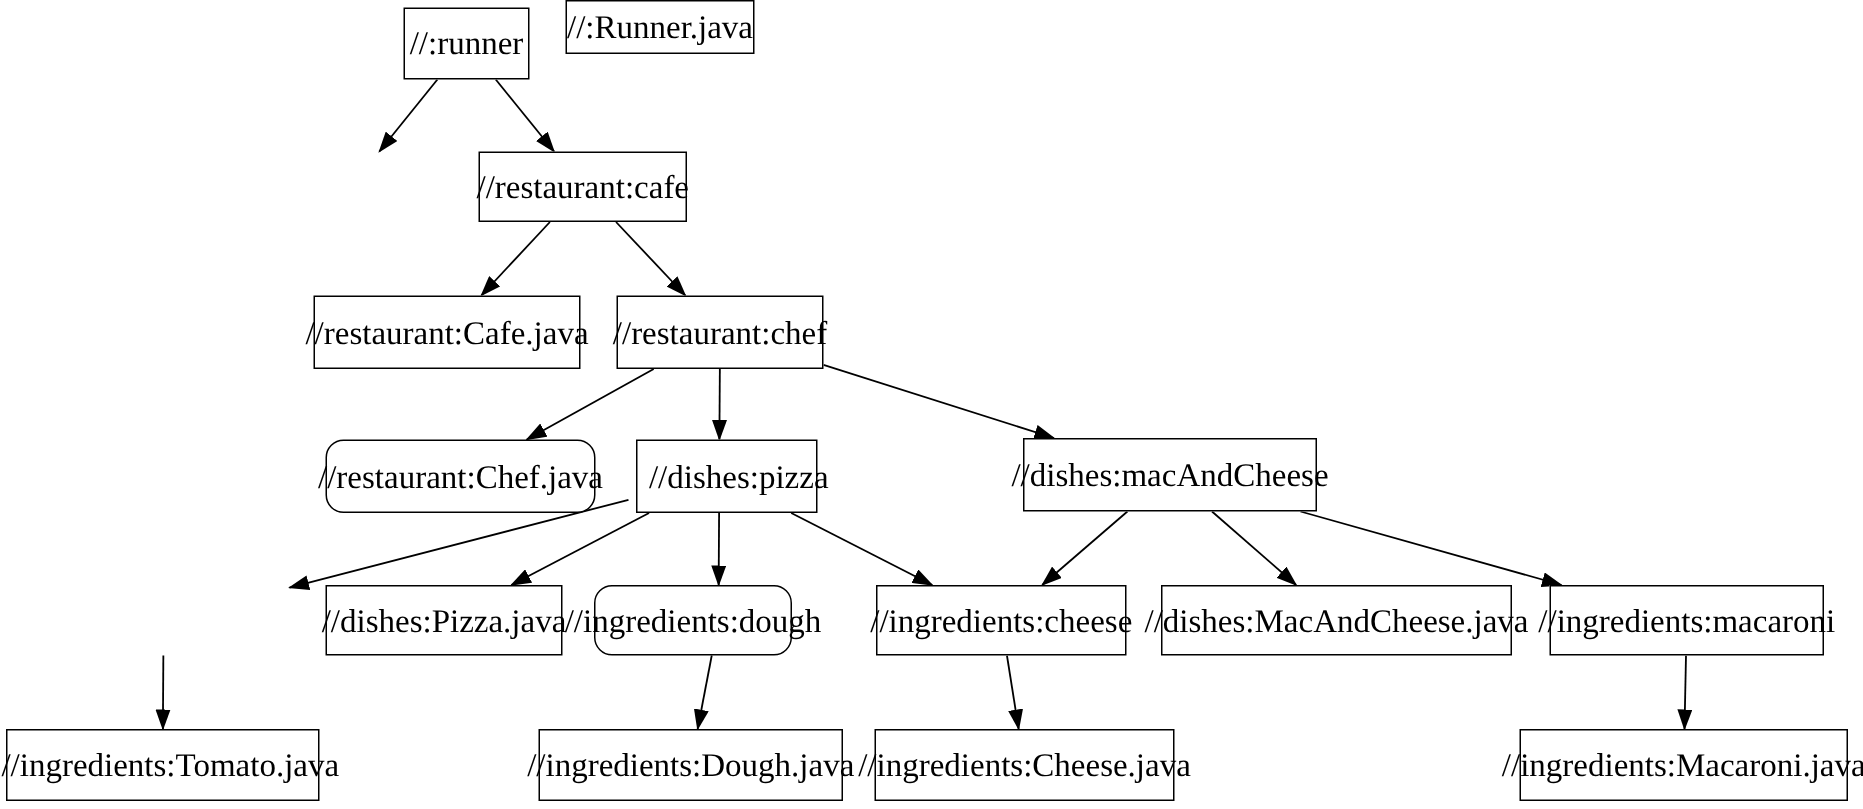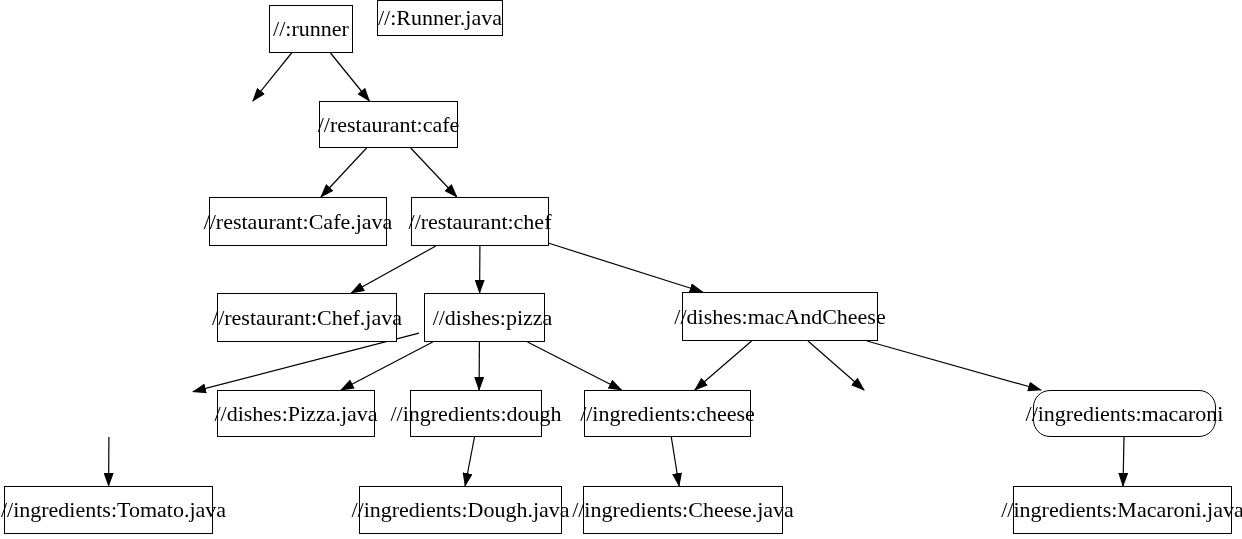--- a/index.html
+++ b/index.html
@@ -50,24 +50,25 @@
       <line class="edge" x1="474.5" y1="437.0" x2="465.1" y2="486.0" marker-end="url(#arrow)"></line>
       <line class="edge" x1="671.3" y1="437.0" x2="679.1" y2="486.0" marker-end="url(#arrow)"></line>
       <line class="edge" x1="1124.0" y1="437.0" x2="1123.0" y2="486.0" marker-end="url(#arrow)"></line>
     </svg>
 
 <div class="node" style="left: 269px; top: 5px; width: 84px; height: 48px;">//:runner</div>
     <div class="node" style="left: 377px; top: 0; width: 126px; height: 36px;">//:Runner.java</div>
     <div class="node" style="left: 319px; top: 101px; width: 139px; height: 47px;">//restaurant:cafe</div>
     <div class="node" style="left: 209px; top: 197px; width: 178px; height: 49px;">//restaurant:Cafe.java</div>
     <div class="node" style="left: 411px; top: 197px; width: 138px; height: 49px;">//restaurant:chef</div>
-    <div class="node" style="left: 217px; top: 293px; width: 180px; height: 49px;">//restaurant:Chef.java</div>
+    <div class="node" style="left: 217px; top: 293px; width: 180px; height: 49px; border-radius: 12px;">//restaurant:Chef.java</div>
     <div class="node" style="left: 424px; top: 293px; width: 121px; height: 49px; padding-left: 16px;">//dishes:pizza</div>
     <div class="node" style="left: 682px; top: 292px; width: 196px; height: 49px;">//dishes:macAndCheese</div>
     <div class="node" style="left: 217px; top: 390px; width: 158px; height: 47px;">//dishes:Pizza.java</div>
-    <div class="node" style="left: 410px; top: 390px; width: 132px; height: 47px;">//ingredients:dough</div>
+    <div class="node" style="left: 396px; top: 390px; width: 132px; height: 47px; border-radius: 12px;">//ingredients:dough</div>
     <div class="node" style="left: 584px; top: 390px; width: 167px; height: 47px;">//ingredients:cheese</div>
-    <div class="node" style="left: 1033px; top: 390px; width: 183px; height: 47px; border-radius: 17px;">//ingredients:macaroni</div>
+    <div class="node" style="left: 774px; top: 390px; width: 234px; height: 47px;">//dishes:MacAndCheese.java</div>
+    <div class="node" style="left: 1033px; top: 390px; width: 183px; height: 47px;">//ingredients:macaroni</div>
     <div class="node" style="left: 4px; top: 486px; width: 209px; height: 48px; padding-left: 10px;">//ingredients:Tomato.java</div>
     <div class="node" style="left: 359px; top: 486px; width: 203px; height: 48px;">//ingredients:Dough.java</div>
     <div class="node" style="left: 583px; top: 486px; width: 200px; height: 48px;">//ingredients:Cheese.java</div>
     <div class="node" style="left: 1013px; top: 486px; width: 219px; height: 48px;">//ingredients:Macaroni.java</div>
   </div>
 
 </body></html>

